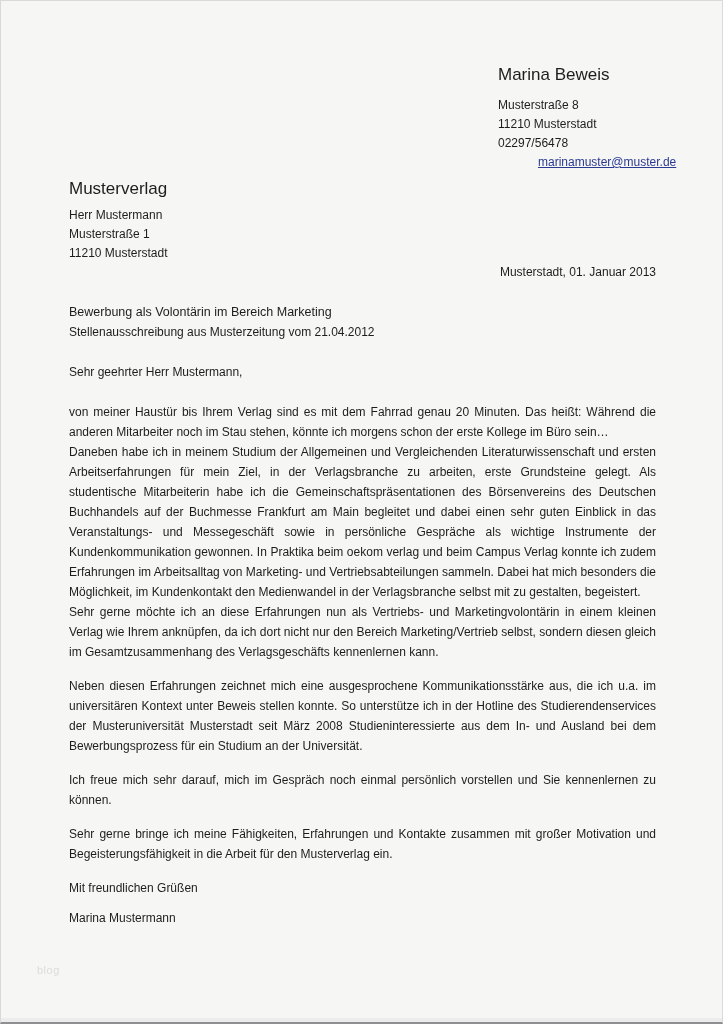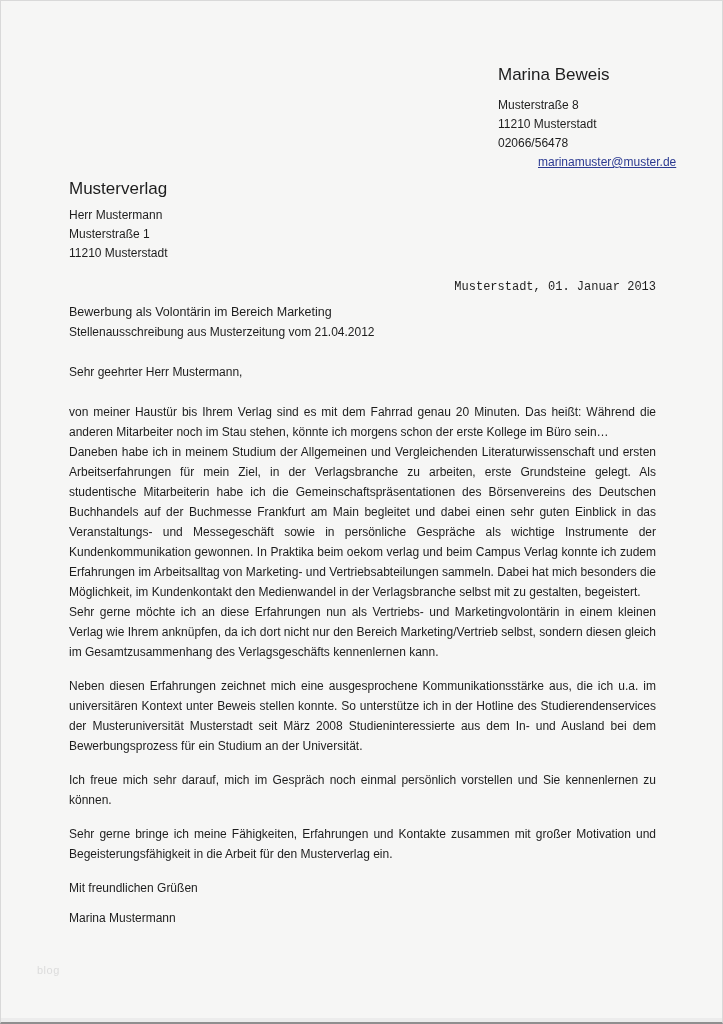--- a/index.html
+++ b/index.html
@@ -20,21 +20,21 @@
   .sender { position:absolute; left:497px; top:64px; }
   .sender-name { font-size:17px; font-weight:400; margin:0 0 11px 0; }
   .addr-line { font-size:12px; line-height:19px; }
   .email-link { color:#2b3a91; text-decoration:underline; cursor:pointer;padding-left:40px; }
 
   
   .recipient { position:absolute; left:68px; top:178px; }
   .recipient-name { font-size:17px; font-weight:400; margin:0 0 7px 0; }
 
   
-  .dateline { position:absolute; right:66px; top:279px; font-size:12px;font-family:Liberation Mono, monospace; }
+  .dateline { position:absolute; right:66px; top:264px; font-size:12px; }
 
   
   .main { position:absolute; left:68px; right:66px; top:301px; font-size:12px; line-height:20px; }
   .subject-title { font-weight:400; font-size:12.5px; line-height:20px; }
   .subject-ref { line-height:20px; margin:0 0 20px 0; }
   .salutation { margin:0 0 20px 0; }
   .block { margin:0 0 14px 0; }
   .para { margin:0; text-align:justify; }
   .closing { margin:0 0 10px 0; }
   .signature { margin:0; }
@@ -48,21 +48,21 @@
 </style>
 </head>
 <body>
 
 <div class="page">
 
   <div class="sender">
     <div class="sender-name">Marina Beweis</div>
     <div class="addr-line">Musterstraße 8</div>
     <div class="addr-line">11210 Musterstadt</div>
-    <div class="addr-line">02066/56478</div>
+    <div class="addr-line">02297/56478</div>
     <div class="addr-line">
       <a class="email-link">marinamuster@muster.de</a>
     </div>
   </div>
 
   <div class="recipient">
     <div class="recipient-name">Musterverlag</div>
     <div class="addr-line">Herr Mustermann</div>
     <div class="addr-line">Musterstraße 1</div>
     <div class="addr-line">11210 Musterstadt</div>

